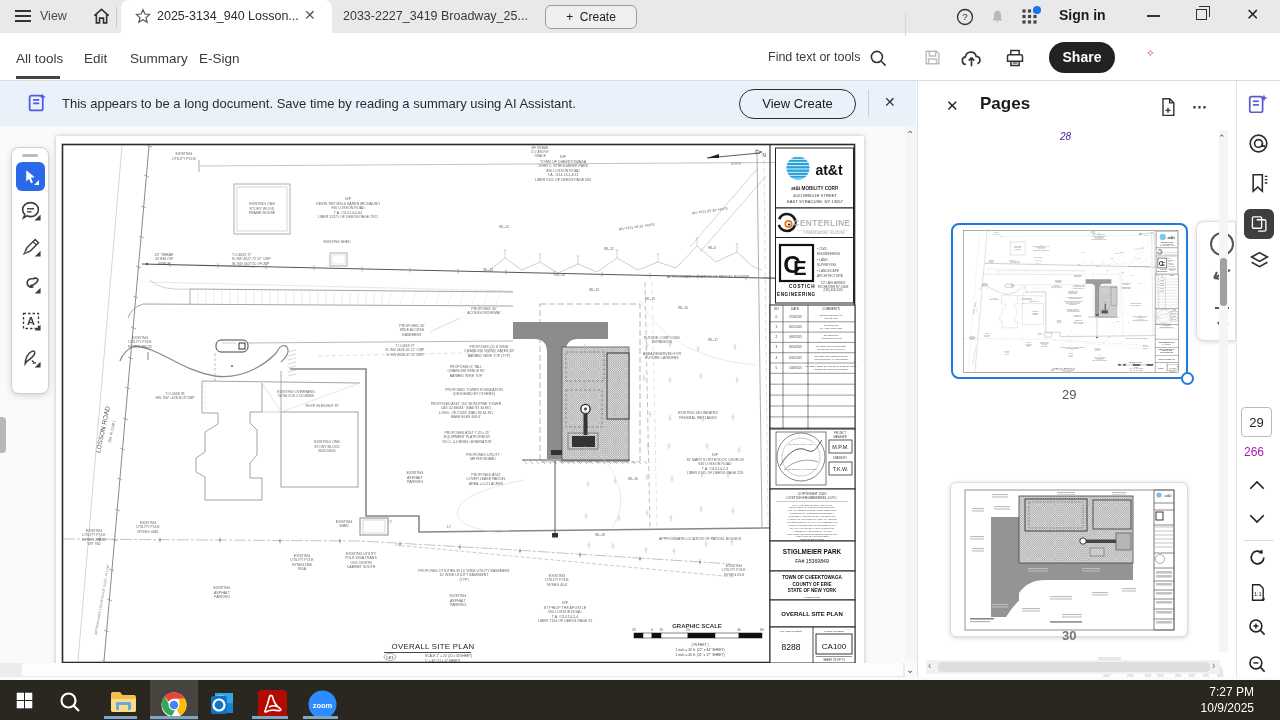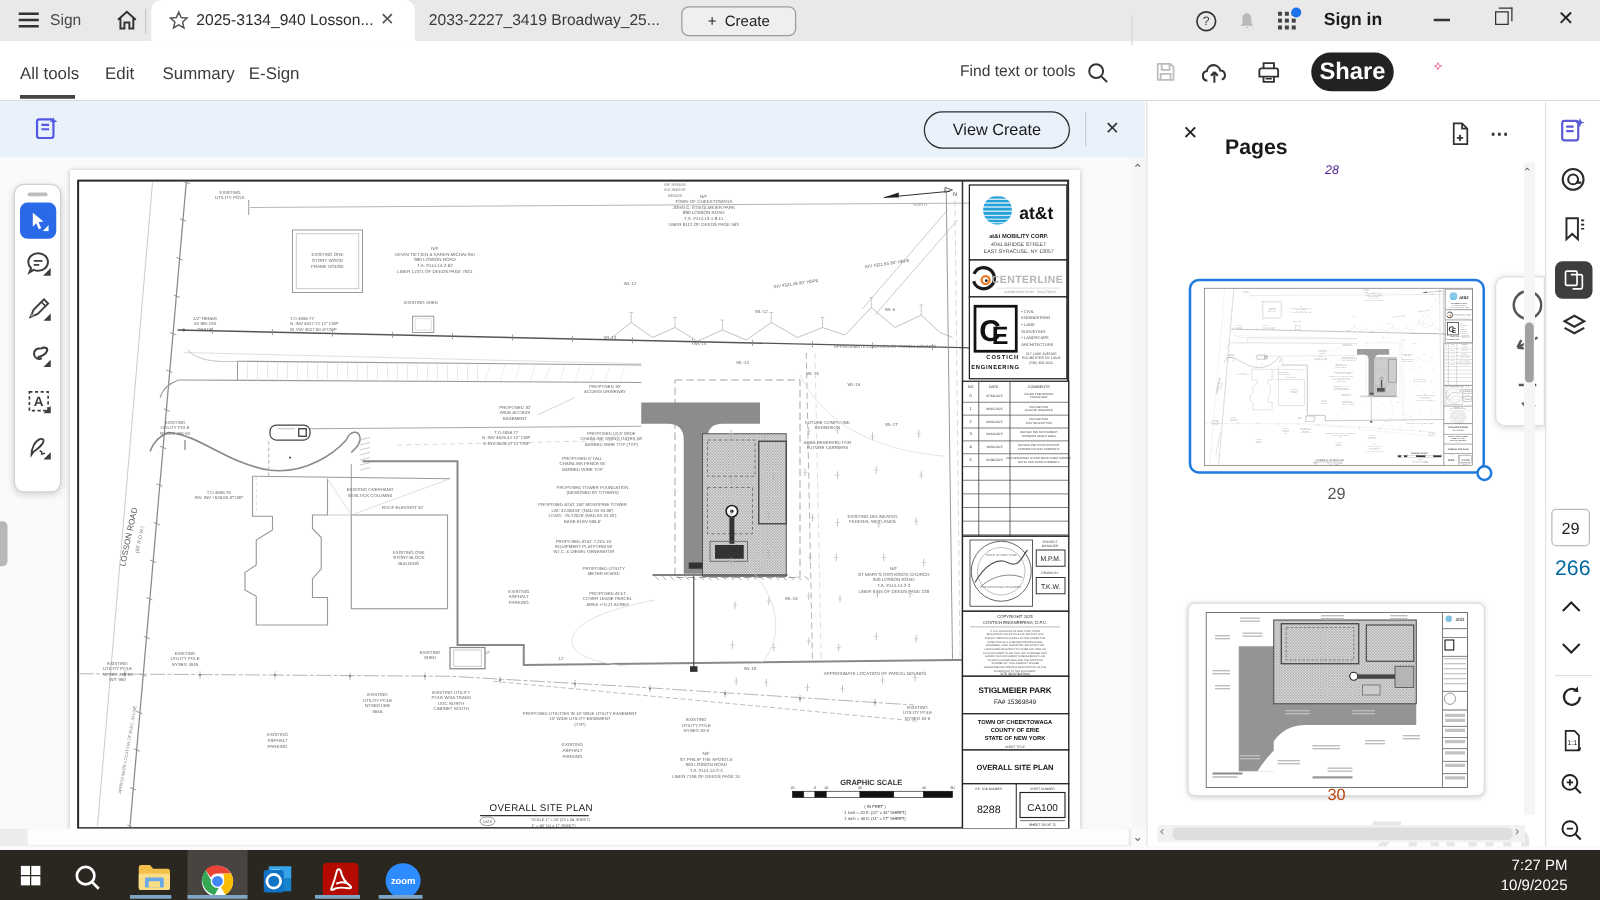--- a/index.html
+++ b/index.html
@@ -24,59 +24,59 @@
 #winMin { left:1147px; top:15px; width:13px; height:1.6px; background:#333; }
 #winMax { left:1196px; top:9px; width:11px; height:11px; border:1.4px solid #333; }
 #winMax2 { left:1199px; top:6px; width:11px; height:11px; border-top:1.4px solid #333; border-right:1.4px solid #333; }
 #winClose { left:1246px; top:5px; font-size:16px; color:#222; }
 
 #toolbar { left:0; top:33px; width:1280px; height:48px; background:#fff; border-bottom:1px solid #dcdcdc; }
 .tbtxt { font-size:13.5px; color:#3b3b3b; }
 #alltoolsU { left:16px; width:44px; height:2.5px; background:#444; }
 #findTxt { left:768px; top:19px; font-size:12.5px; color:#3b3b3b; }
 .vdiv2 { left:905px; top:12px; width:1px; height:24px; background:#d8d8d8; }
-#shareBtn { left:1049px; top:42px; width:66px; height:31px; background:#222; border-radius:16px; color:#fff; font-size:19px; font-weight:bold; text-align:center; line-height:31px; }
+#shareBtn { left:1049px; top:42px; width:66px; height:31px; background:#222; border-radius:16px; color:#fff; font-size:14px; font-weight:bold; text-align:center; line-height:31px; }
 #aiBtn { left:1128px; top:42px; width:139px; height:31px; border-radius:16px; background:linear-gradient(90deg,#f04438 0%,#ee3f6b 45%,#7a5af8 100%); color:#fff; font-size:12.5px; line-height:31px; }
 #aiBtn span { margin-left:32px; }
 
 #notif { left:0; top:81px; width:916px; height:45px; background:#e9f1fa; }
 #notifTxt { left:62px; top:96px; font-size:13px; color:#2c2c2c; }
 #viewSummary { left:739px; top:89px; width:117px; height:30px; border:1.5px solid #2c2c2c; border-radius:16px; background:transparent; font-size:13px; color:#1a1a1a; text-align:center; line-height:27px; }
 #notifX { left:884px; top:94px; font-size:14px; color:#333; }
 
 #viewer { left:0; top:126px; width:917px; height:554px; background:#fafafa; }
 #pageShadow { left:56px; top:136px; width:808px; height:533px; background:#fff; box-shadow:0 0 4px rgba(0,0,0,0.25); }
 
 #quickbar { left:11px; top:147px; width:38px; height:247px; background:#fff; border:1px solid #d0d0d0; border-radius:8px; box-shadow:0 2px 6px rgba(0,0,0,0.15); }
 #qbHandle { left:10px; top:6px; width:16px; height:3px; background:#bdbdbd; border-radius:2px; }
 .qbSel { left:4px; top:14px; width:29px; height:29px; background:#2a6ae8; border-radius:6px; }
 
 #pagesPanel { left:917px; top:81px; width:363px; height:599px; background:#fff; border-left:1px solid #e1e1e1; }
-#pagesHead { left:980px; top:94px; font-size:17px; font-weight:bold; color:#1a1a1a;margin-top:14px; }
+#pagesHead { left:980px; top:94px; font-size:17px; font-weight:bold; color:#1a1a1a; }
 #panelX { left:946px; top:97px; font-size:15px; color:#222; }
 #pp28 { left:1060px; top:131px; font-size:10px; color:#4c1d95;font-style:italic; }
 #pp29 { left:1062px; top:387px; font-size:13px; color:#555; }
-#pp30 { left:1062px; top:628px; font-size:13px; color:#c2410c; }
+#pp30 { left:1062px; top:628px; font-size:13px; color:#737373;font-weight:bold; }
 #thumb29sel { left:951px; top:223px; width:237px; height:156px; border:2px solid #1f7ae0; border-radius:8px; }
 #selHandle { left:1181px; top:372px; width:13px; height:13px; border-radius:50%; background:#fff; border:2px solid #1f7ae0; }
 #thumb30card { left:950px; top:482px; width:238px; height:155px; background:#fff; border:1px solid #ddd; border-radius:6px; box-shadow:0 1px 4px rgba(0,0,0,0.18); }
 
 #flyout { left:1196px; top:221px; width:40px; height:120px; background:#fff; border:1px solid #ddd; border-radius:8px 0 0 8px; box-shadow:0 1px 5px rgba(0,0,0,0.15); }
 
 #ppScroll { left:1219px; top:130px; width:9px; height:522px; background:#f5f5f5; }
 #ppThumb { left:1220px; top:258px; width:7px; height:48px; background:#a0a0a0; border-radius:4px; }
 
 #vScroll { left:905px; top:126px; width:12px; height:536px; background:#f6f6f6; }
 #vArrow { left:906px; top:129px; font-size:10px; color:#666; }
 
 #rail { left:1237px; top:81px; width:43px; height:599px; background:#fff; }
 .railSel { left:1244px; top:209px; width:30px; height:30px; background:#3e3e3e; border-radius:6px; }
 
 #pnBox { left:1241px; top:407px; width:31px; height:30px; border:1px solid #bbb; border-radius:4px; font-size:13px; color:#222; text-align:center; line-height:30px; background:#fff; }
-#pnTotal { left:1244px; top:445px; font-size:17px; color:#0369a1; }
+#pnTotal { left:1244px; top:445px; font-size:12px; color:#a21caf; }
 
 #hScroll { left:0; top:663px; width:905px; height:14px; background:#ececec; }
 #hThumb { left:22px; top:663px; width:881px; height:13px; background:#fdfdfd; border-radius:2px; }
 #ppHScroll { left:926px; top:660px; width:294px; height:14px; background:#f1f1f1; }
 #zoomWm { left:1095px; top:646px; font-size:46px; color:rgba(150,150,150,0.24); font-weight:bold; letter-spacing:2px; }
 
 #taskbar { left:0; top:680px; width:1280px; height:40px; background:#2a2620; }
 #tbTime { right:26px; top:684px; font-size:12px; color:#fff; text-align:right; line-height:16px; }
 .tactive { top:716px; height:3px; background:#7da7c4; }
 #chromeTile { left:150px; top:680px; width:48px; height:40px; background:rgba(255,255,255,0.14); }
@@ -681,21 +681,21 @@
 <text x="834" y="661" font-size="2.8" fill="#333" text-anchor="middle" font-family="Liberation Sans">SHEET 29 OF 71</text>
       </g>
     </svg>
 
   <div id="titlebar" class="abs"></div>
   <div class="abs ham">
       <div></div>
       <div></div>
       <div></div>
     </div>
-  <div id="menuTxt" class="abs">Sign</div>
+  <div id="menuTxt" class="abs">View</div>
   <svg id="homeIc" class="abs" width="19" height="19" viewBox="0 0 24 24">
       <path d="M3 11 L12 3 L21 11 M5.5 9.5 V20 H9.5 V14 H14.5 V20 H18.5 V9.5" fill="none" stroke="#333" stroke-width="2"></path>
     </svg>
   <div class="abs vdiv1"></div>
   <div id="tab1" class="abs">
     <svg class="abs star" width="16" height="16" viewBox="0 0 24 24">
         <path d="M12 2.5 L14.9 9 L22 9.7 L16.6 14.4 L18.2 21.4 L12 17.7 L5.8 21.4 L7.4 14.4 L2 9.7 L9.1 9 Z" fill="none" stroke="#555" stroke-width="1.8"></path>
       </svg>
     <div class="abs t">2025-3134_940 Losson...</div>
     <div class="abs x">✕</div>
@@ -758,20 +758,21 @@
       <path d="M17.5 1.5 L18.6 4.4 L21.5 5.5 L18.6 6.6 L17.5 9.5 L16.4 6.6 L13.5 5.5 L16.4 4.4 Z" fill="#fff" stroke="#ee3f6b" stroke-width="0.8"></path>
     </svg>
 
   <div id="notif" class="abs"></div>
   <svg class="abs" style="left:27px; top:92px;" width="21" height="21" viewBox="0 0 24 24">
       <rect x="3" y="4" width="15" height="17" rx="2" fill="none" stroke="#5258e4" stroke-width="2"></rect>
       <line x1="7" y1="9" x2="14" y2="9" stroke="#5258e4" stroke-width="2"></line>
       <line x1="7" y1="13" x2="14" y2="13" stroke="#5258e4" stroke-width="2"></line>
       <path d="M18 2 L19 4.6 L21.6 5.6 L19 6.6 L18 9.2 L17 6.6 L14.4 5.6 L17 4.6 Z" fill="#5258e4"></path>
     </svg>
+  <div id="notifTxt" class="abs">This appears to be a long document. Save time by reading a summary using AI Assistant.</div>
   <div id="viewSummary" class="abs">View Create</div>
   <div id="notifX" class="abs">✕</div>
   <div id="notifDiv" class="abs" style="left:868px; top:90px; width:1px; height:27px; background:#c3cfdd;"></div>
 
   <div id="quickbar" class="abs">
     <div id="qbHandle" class="abs"></div>
     <div class="qbSel abs"></div>
     <svg class="abs" style="left:10px; top:20px;" width="17" height="17" viewBox="0 0 24 24">
         <path d="M6 3 L18 13 L12.5 13.8 L15.5 20.5 L12.8 21.7 L9.8 15 L6 19 Z" fill="#fff"></path>
         <path d="M24 17 L24 24 L17 24 Z" fill="#fff"></path>

